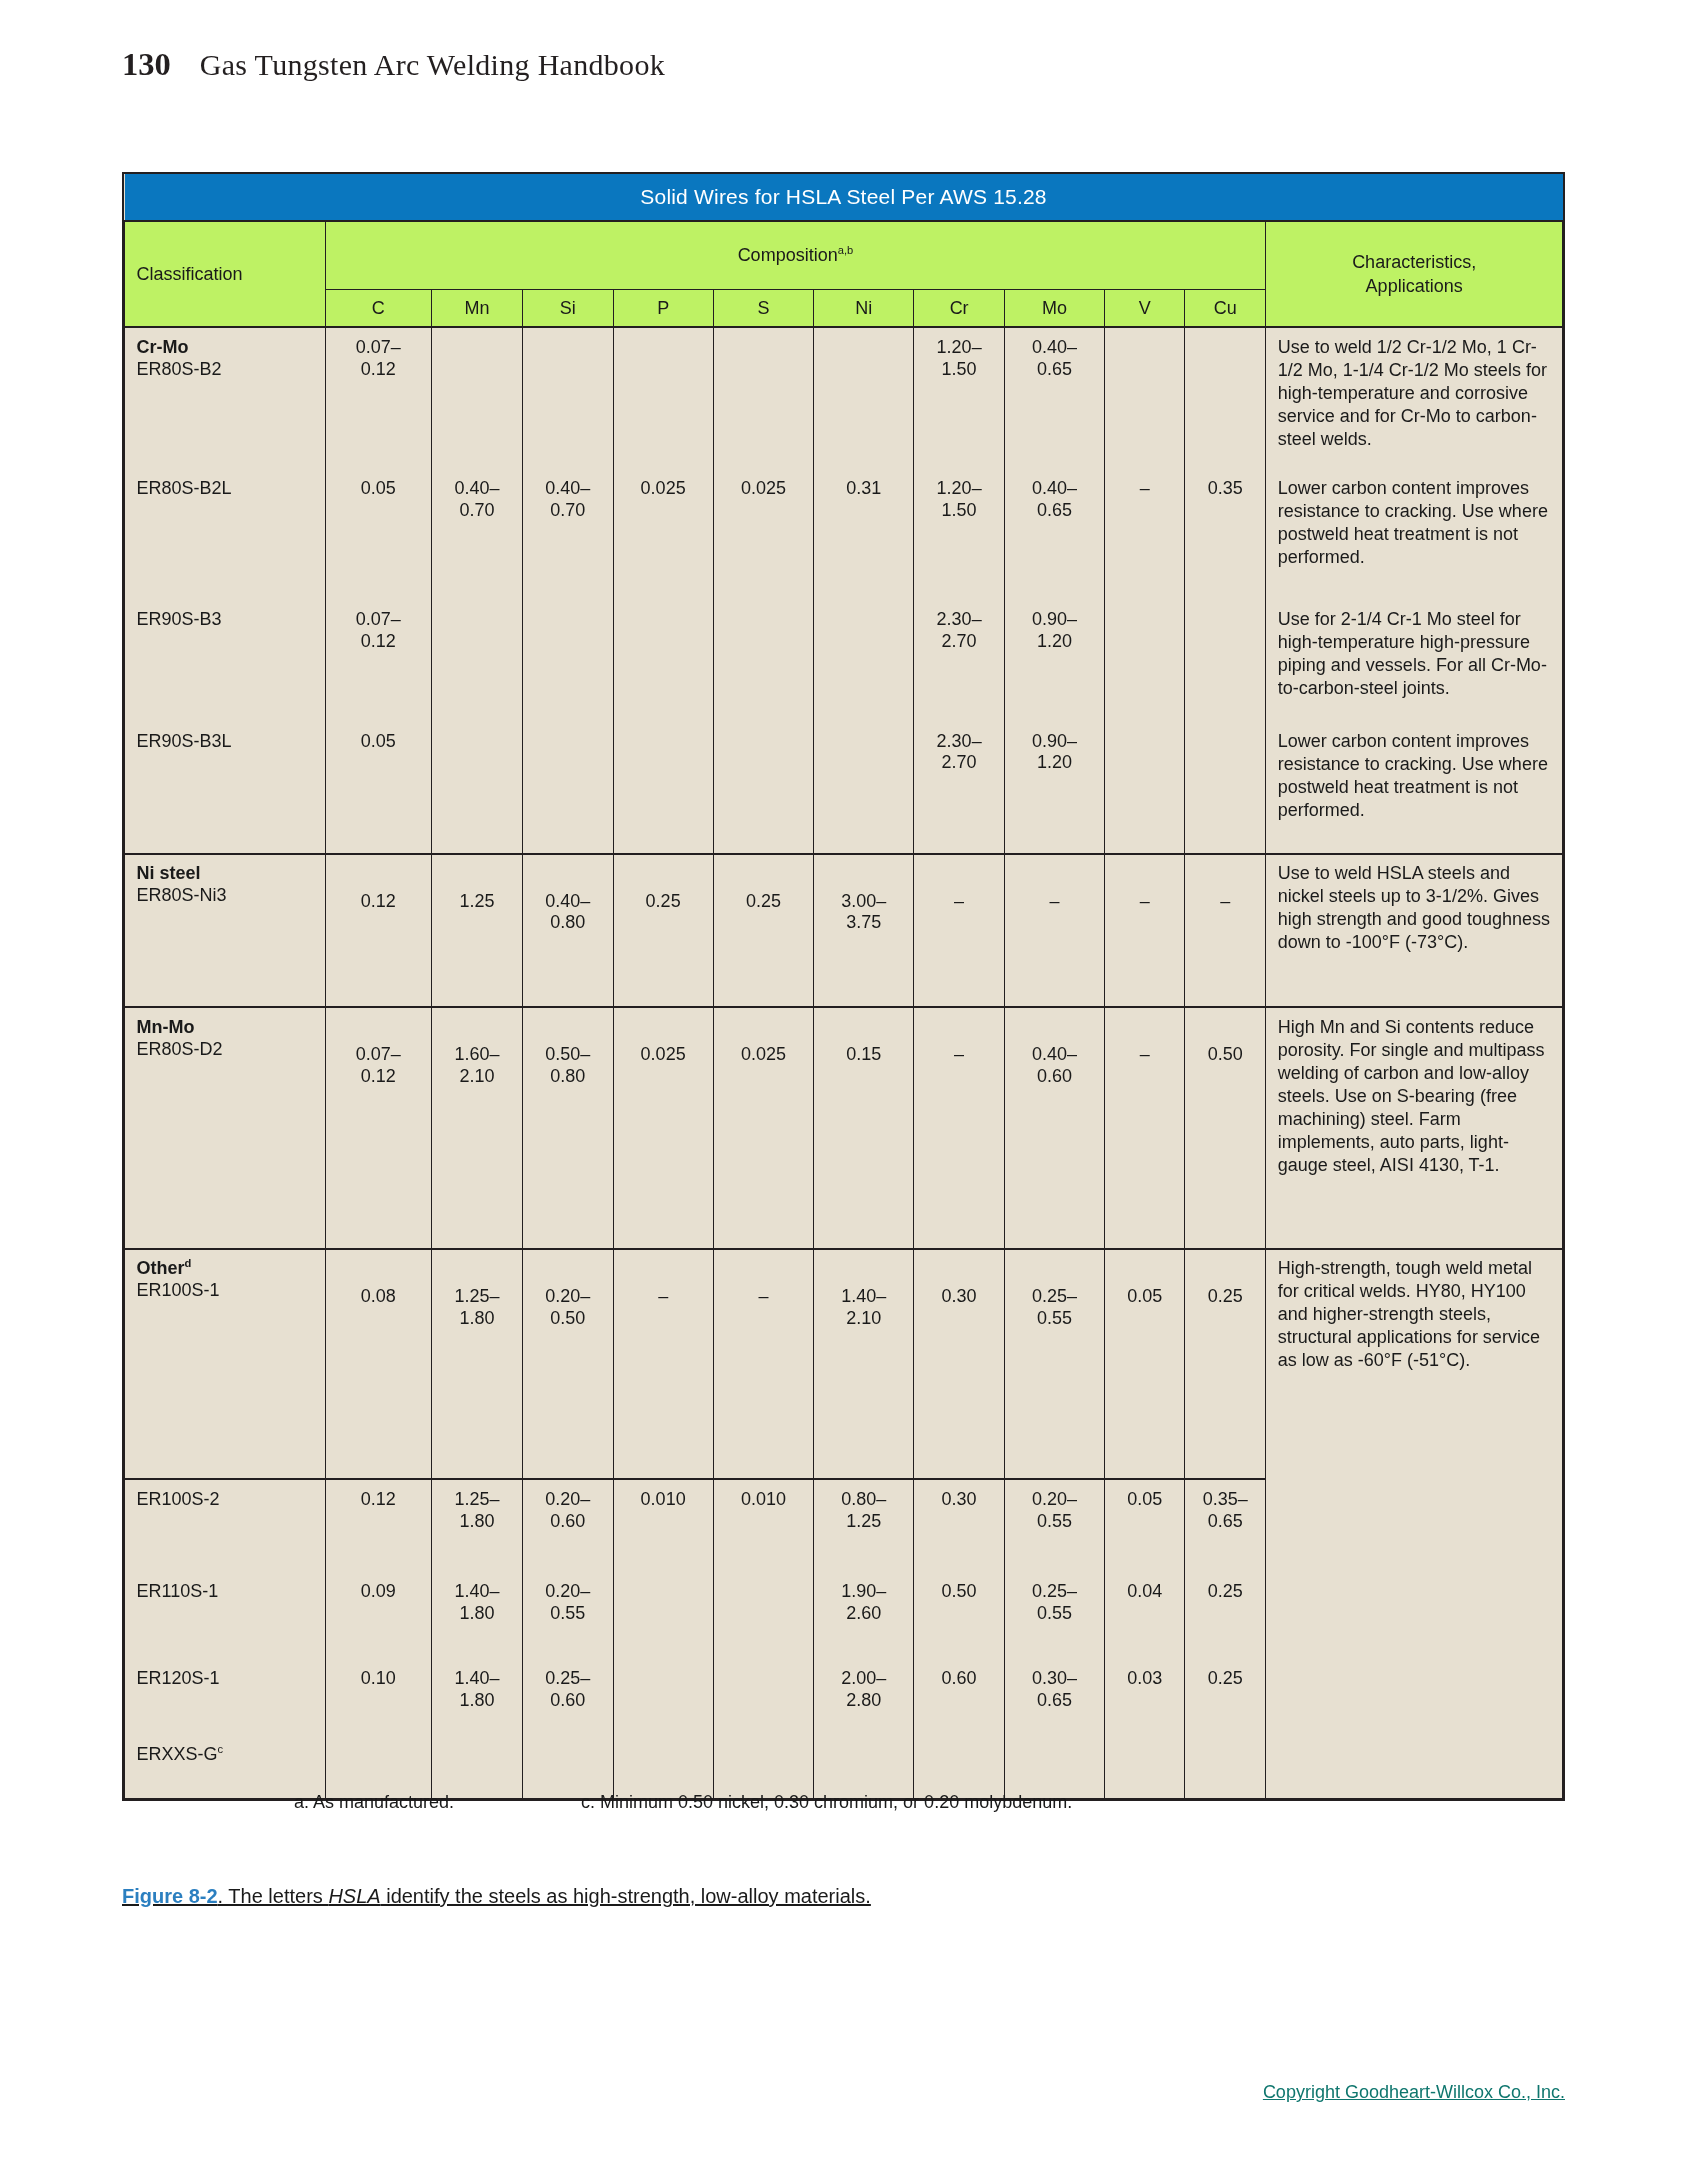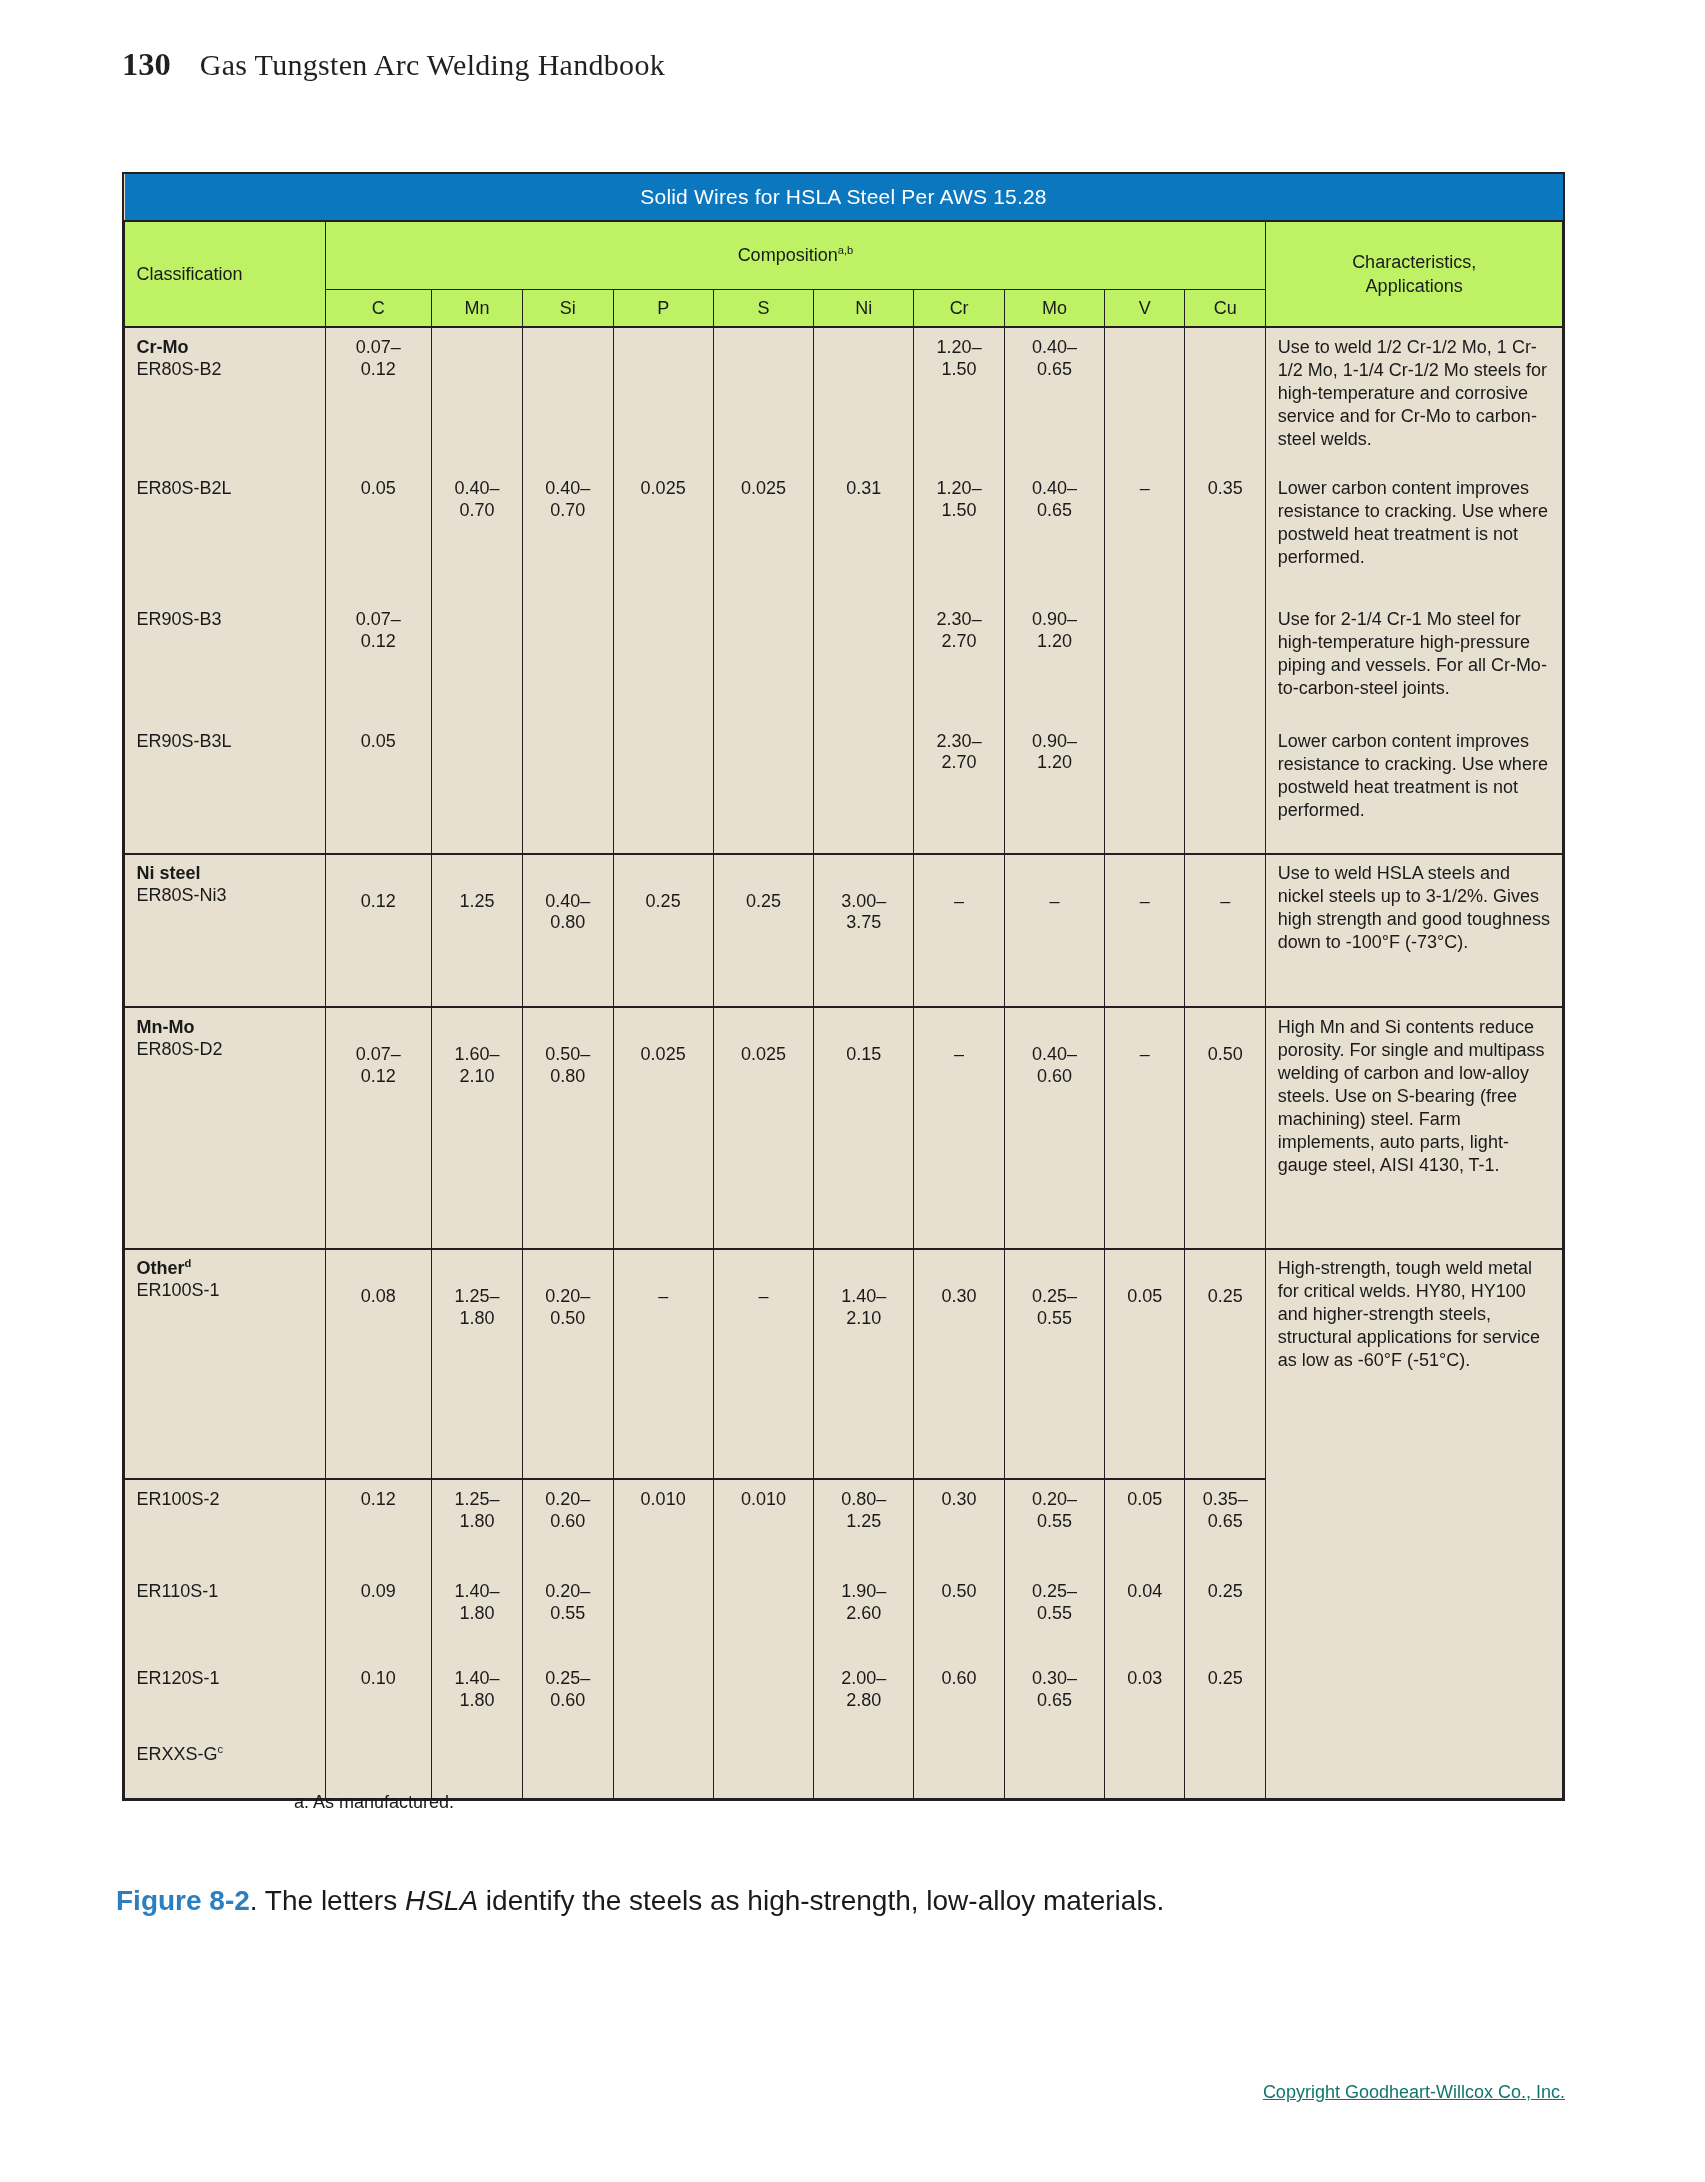--- a/index.html
+++ b/index.html
@@ -91,22 +91,22 @@
   #footnotes{
     position:absolute;left:122px;top:1792px;width:1443px;
     font-size:18px;color:#1a1a1a;
   }
   #footnotes .fn-row{display:flex;margin-bottom:9.6px;}
   #footnotes .fn-left{width:459px;padding-left:172px;box-sizing:border-box;}
   #footnotes .fn-right{flex:1;}
 
   
   #caption{
-    position:absolute;left:116px;top:1885px;width:1453px;
-    font-size:28px;color:#1a1a1a;
+    position:absolute;left:122px;top:1885px;width:1453px;
+    font-size:20px;color:#1a1a1a;text-decoration:underline;
   }
   #caption .fignum{color:#2b7fc0;font-weight:bold;}
   #caption .ital{font-style:italic;}
 
   
   #copyright{
     position:absolute;right:140px;top:2082px;
     font-size:18px;color:#0f766e;text-decoration:underline;
   }
 </style>
@@ -552,20 +552,21 @@
       <td class="num nobord-top"></td>
       <td class="num nobord-top"></td>
     </tr>
   </tbody>
     </table>
 </div>
 
 <div id="footnotes">
   <div class="fn-row">
     <div class="fn-left">a. As manufactured.</div>
+    <div class="fn-right">c. Minimum 0.50 nickel, 0.30 chromium, or 0.20 molybdenum.</div>
   </div>
 </div>
 
 <div id="caption">
   <span class="fignum">Figure 8-2</span><span>. The letters </span><span class="ital">HSLA</span><span> identify the steels as high-strength, low-alloy materials.</span>
 </div>
 
 <div id="copyright">Copyright Goodheart-Willcox Co., Inc.</div>
 
 

